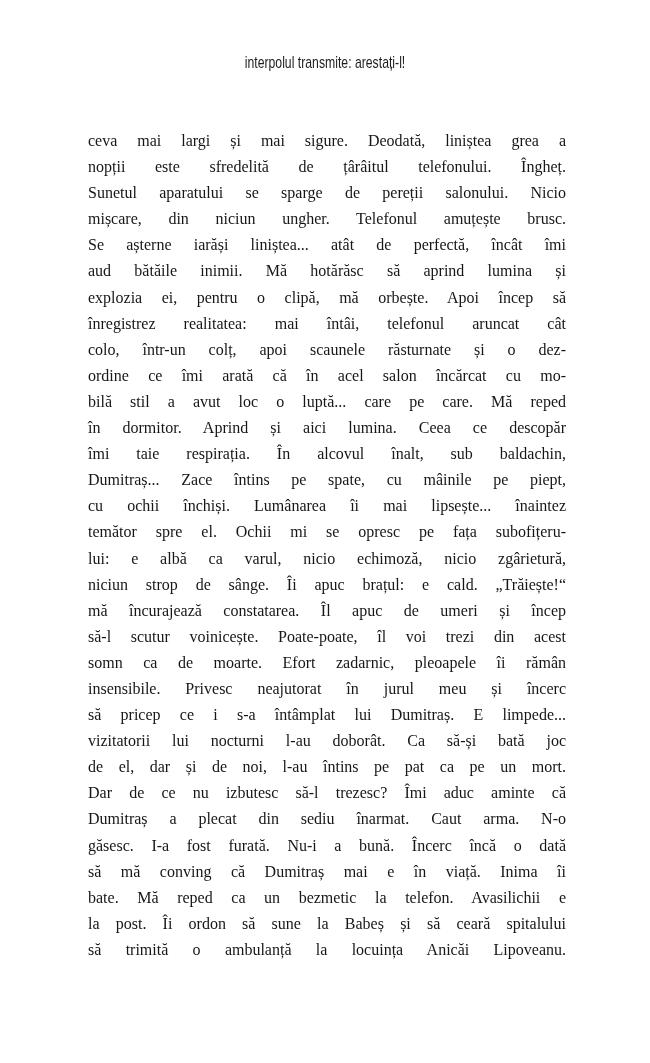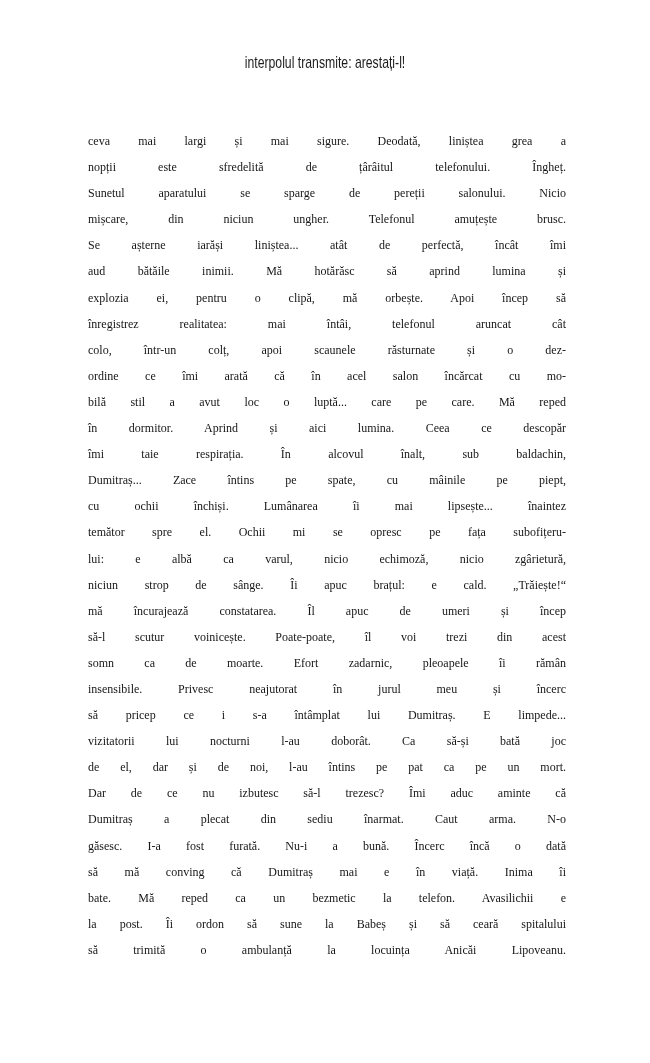--- a/index.html
+++ b/index.html
@@ -27,21 +27,21 @@
     transform: scaleX(0.72);
     transform-origin: 50% 50%;
     white-space: nowrap;
   }
   .body-text {
     position: absolute;
     top: 128px;
     left: 88px;
     width: 478px;
     font-family: "Liberation Serif", serif;
-    font-size: 12px;
+    font-size: 16px;
     line-height: 26.1px;
     color: #161616;
     text-align: justify;
     text-align-last: justify;
     white-space: pre-line;
   }
   .page-number {
     position: absolute;
     top: 1006px;
     left: 0;

